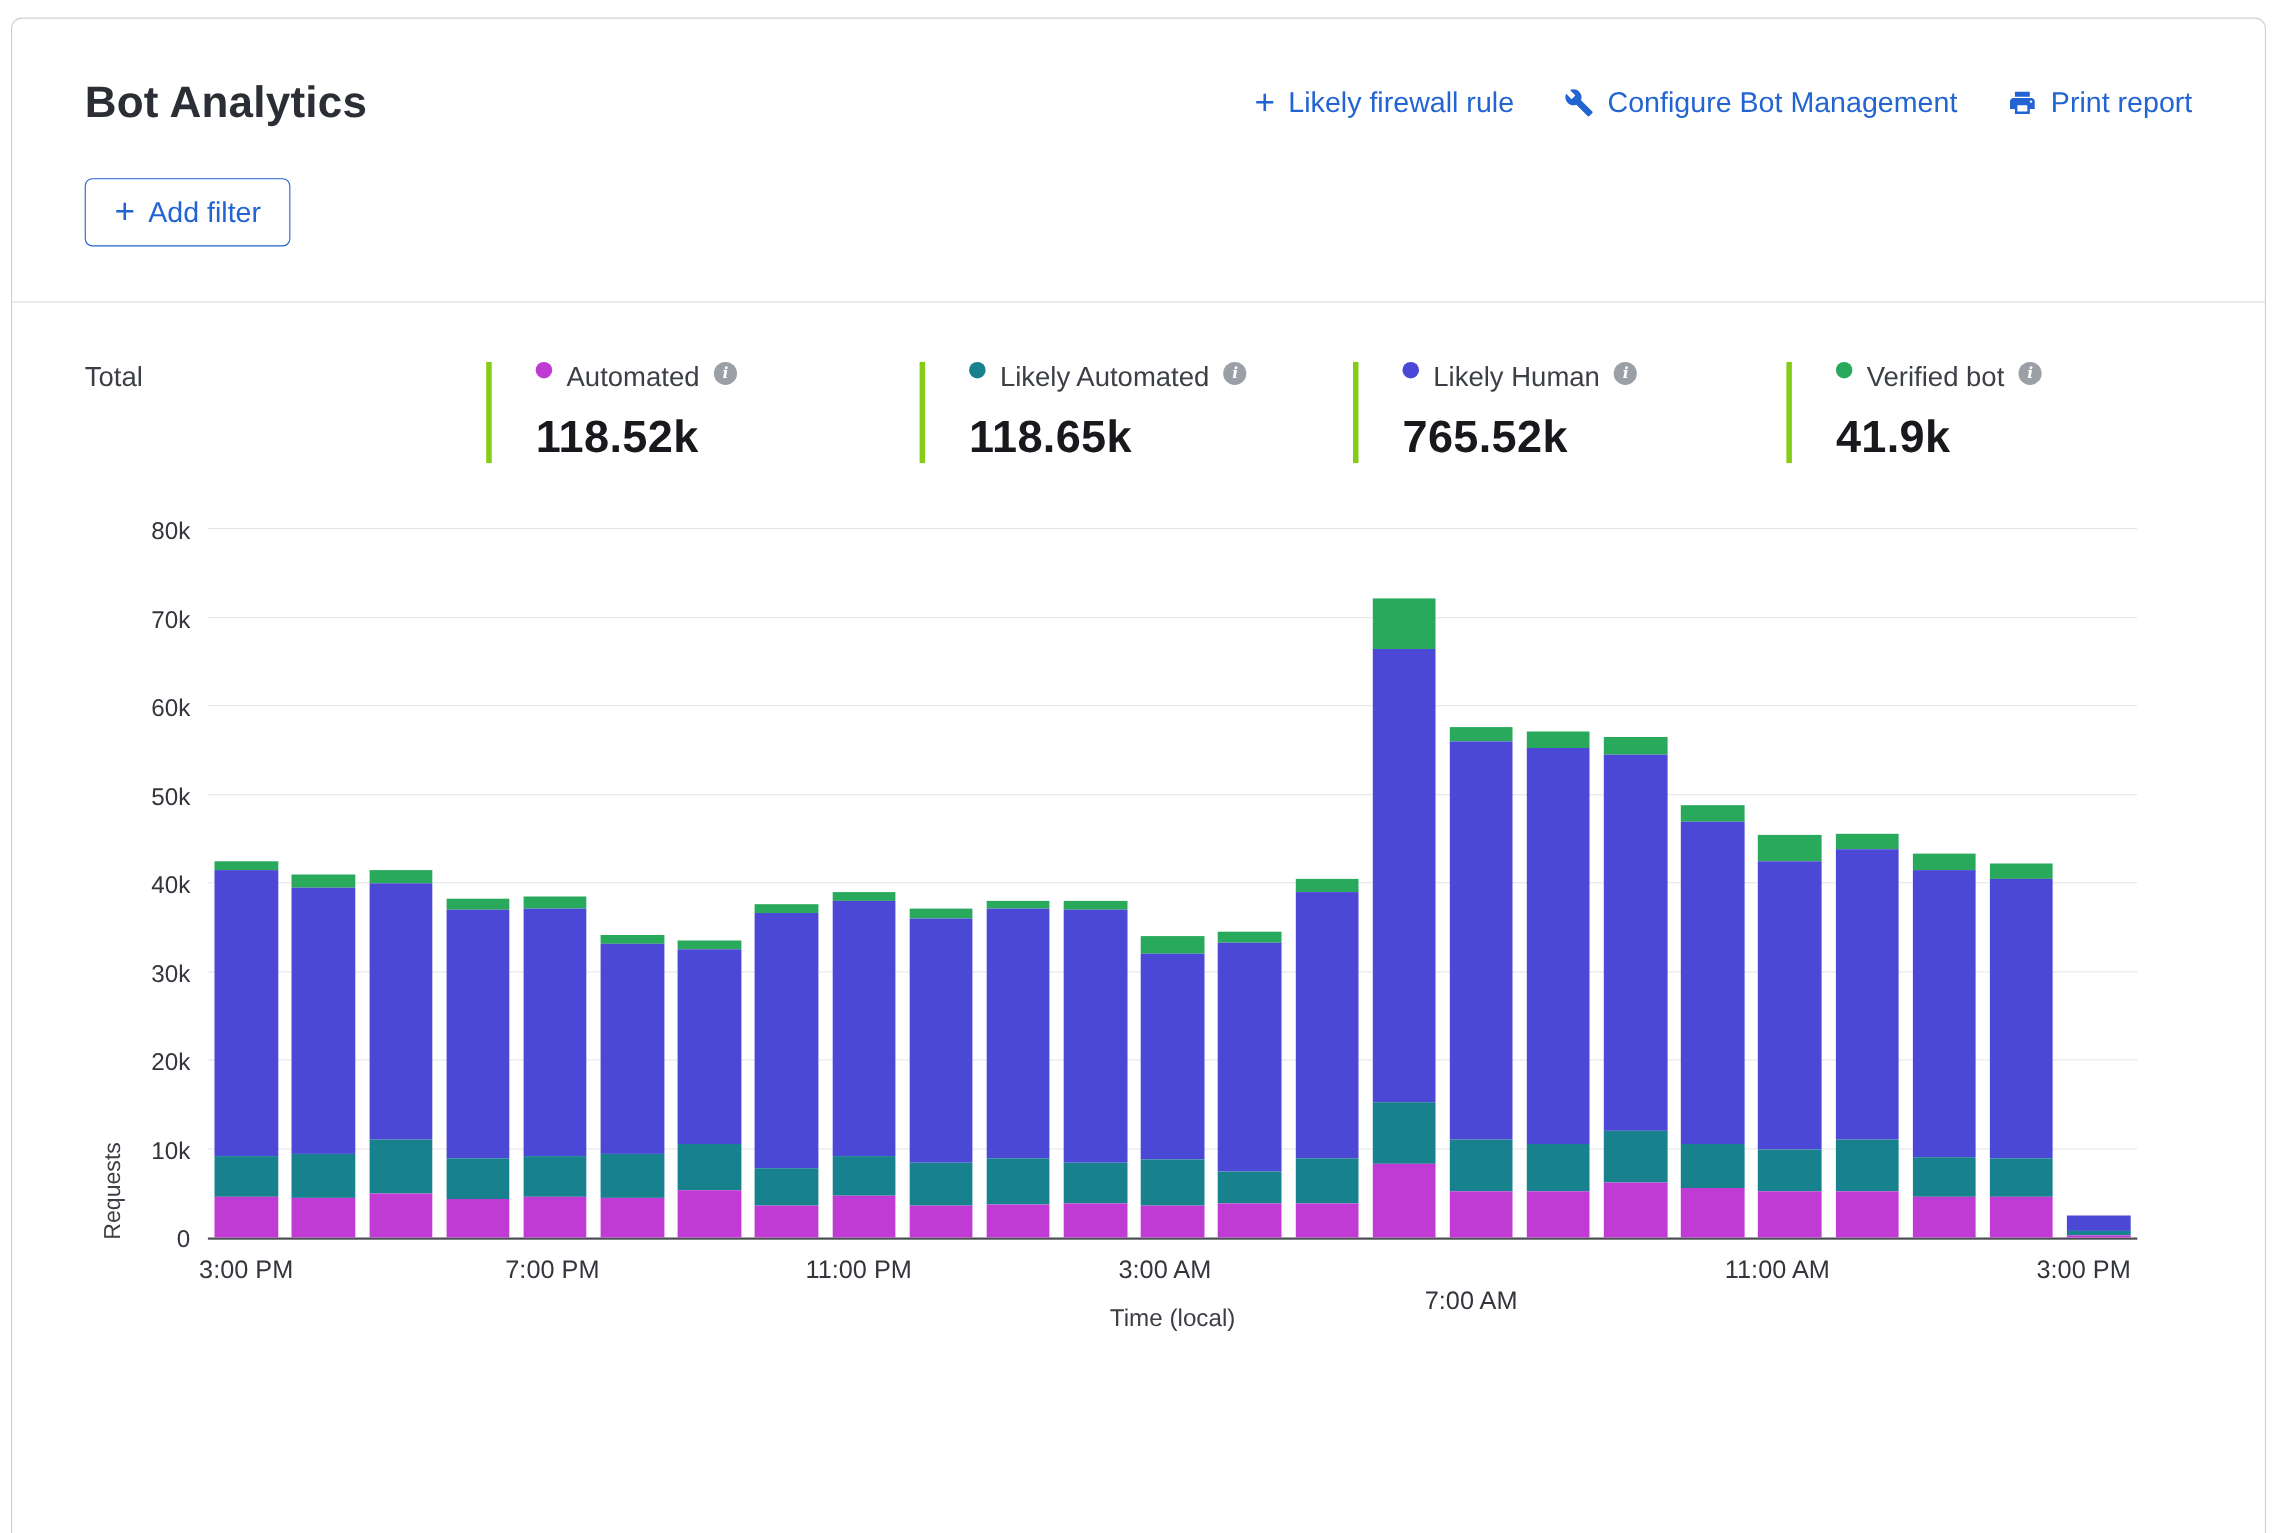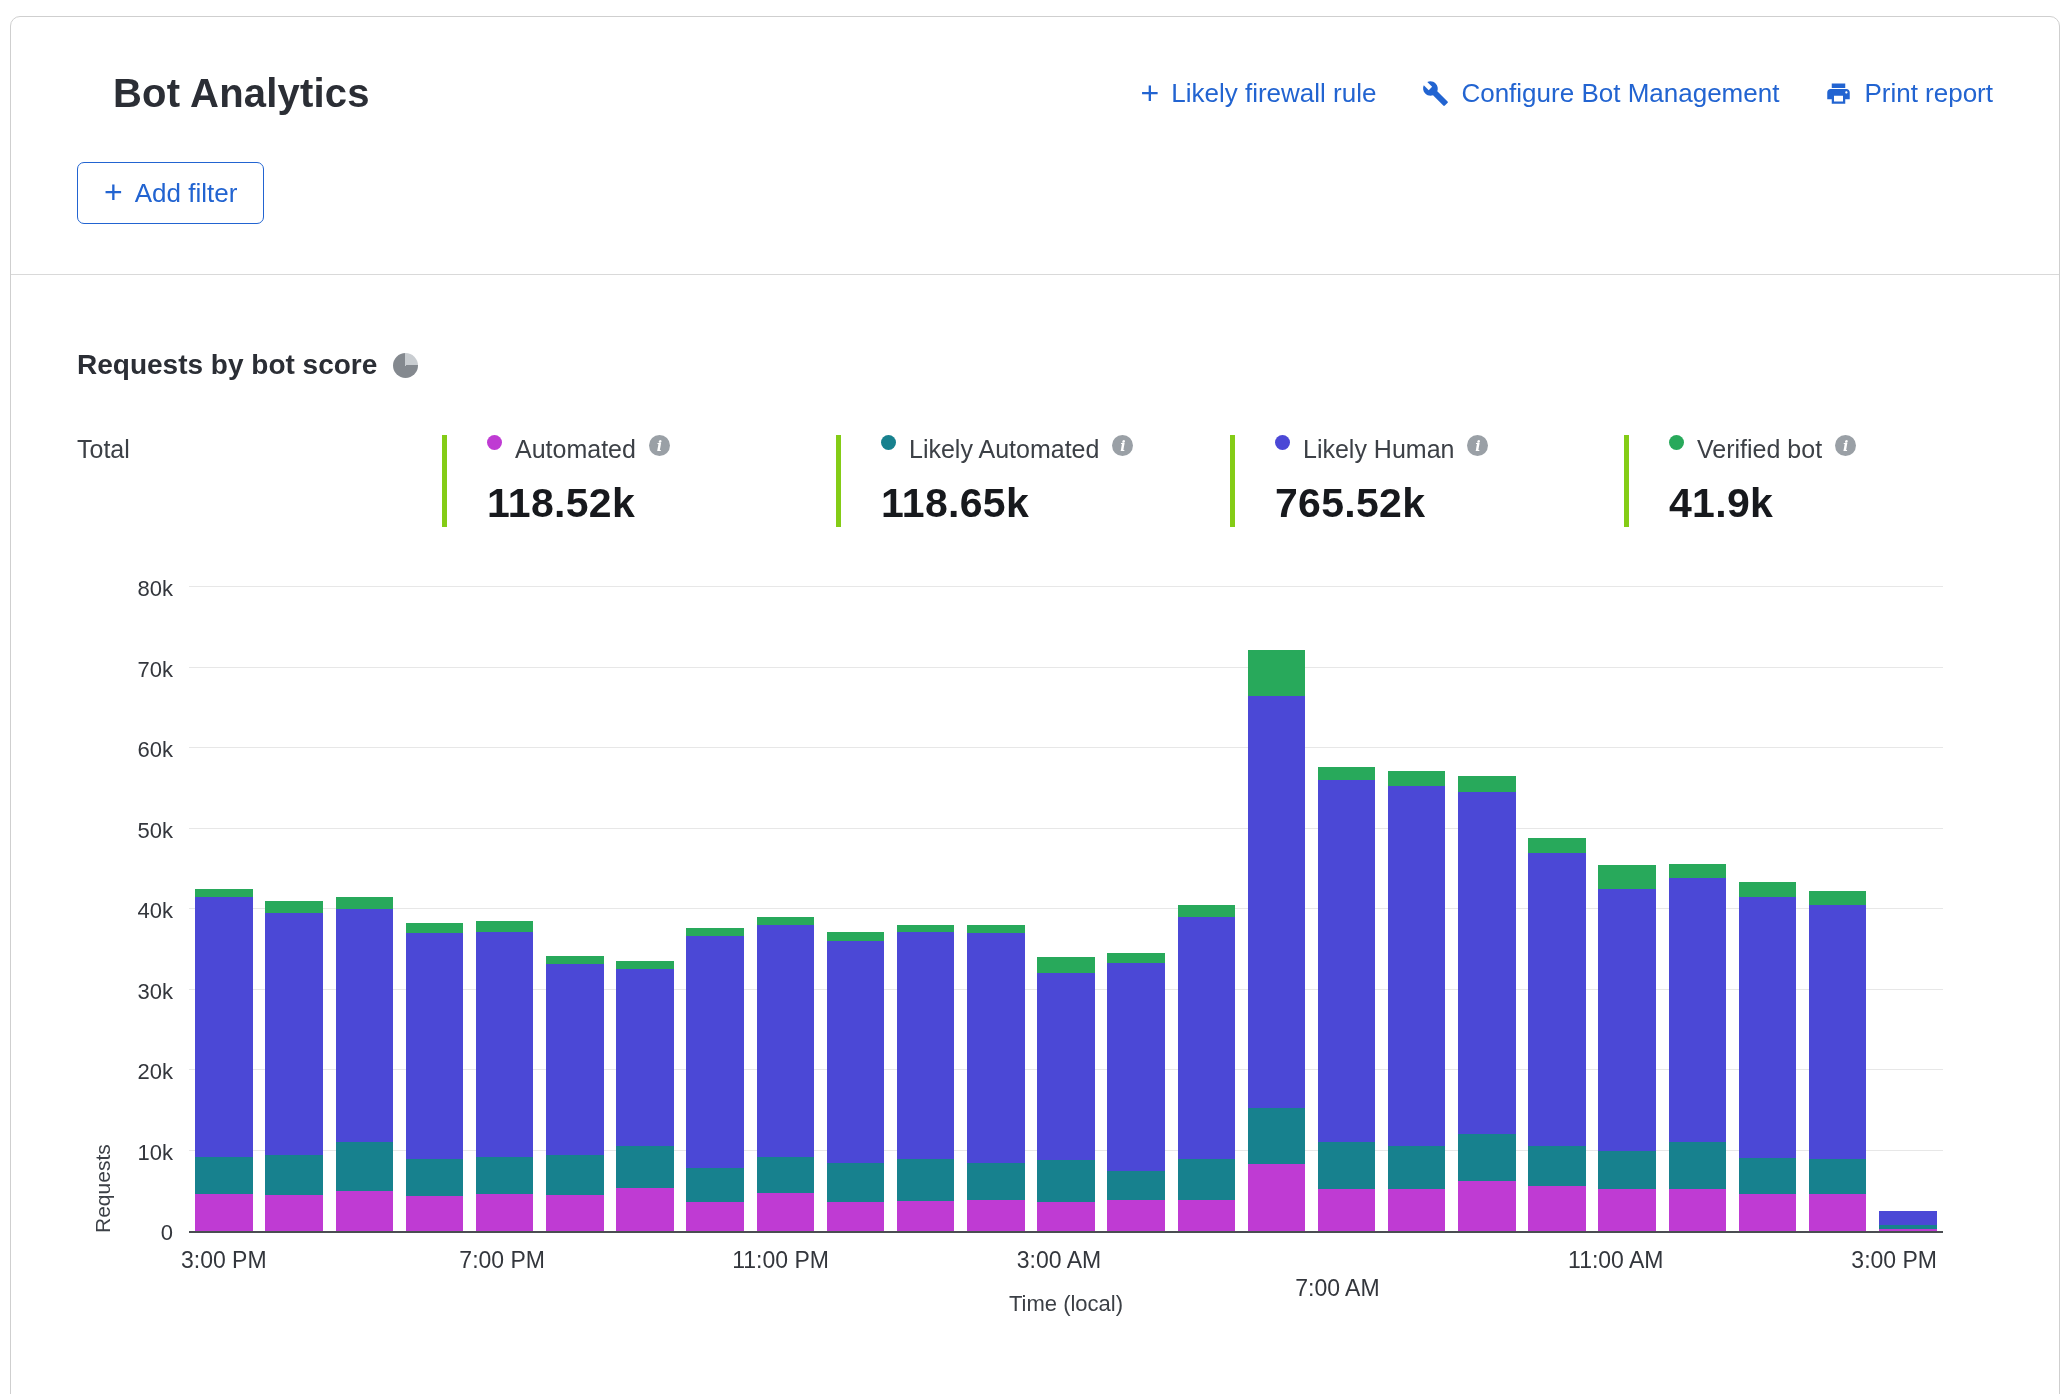--- a/index.html
+++ b/index.html
@@ -3,21 +3,21 @@
 <meta charset="utf-8">
 <style>
   :root{ --blue:#2264d1; }
   *{ box-sizing:border-box; margin:0; padding:0; }
   html,body{ width:2070px; height:1394px; }
   body{ font-family:"Liberation Sans","DejaVu Sans",sans-serif; background:#fff; color:#24272e; }
   .page{ position:relative; width:2070px; height:1394px; overflow:hidden; background:#fff; }
   .card{ position:absolute; top:16px; left:10px; right:10px; bottom:-24px; border:1px solid #cfcfcf; border-radius:10px; background:#fff; }
 
   .card-header{ padding:54px 66px 50px; border-bottom:1px solid #d9d9d9; }
-  .header-row{ display:flex; justify-content:space-between; align-items:center;margin-left:36px; }
+  .header-row{ display:flex; justify-content:space-between; align-items:center; }
   h1{ font-size:40px; font-weight:700; color:#2b2e35; letter-spacing:.2px; }
   .actions{ display:flex; align-items:center; gap:46px; }
   .action-link{ display:inline-flex; align-items:center; gap:12px; color:var(--blue); font-size:26px; cursor:pointer; text-decoration:none; }
   .plus-glyph{ font-size:32px; font-weight:500; line-height:1; position:relative; top:-1px; }
   .action-icon{ width:27px; height:27px; flex:0 0 auto; }
 
   .filter-row{ display:flex; justify-content:space-between; align-items:center; margin-top:46px; }
   .add-filter{ display:inline-flex; align-items:center; gap:12px; border:1px solid var(--blue); background:#fff; color:var(--blue); font-size:26px; padding:0 26px; height:62px; border-radius:7px; cursor:pointer; font-family:inherit; }
   .time-select{ width:310px; height:64px; border:1px solid #8f8f8f; border-radius:8px; display:flex; align-items:center; justify-content:space-between; padding:0 22px; font-size:26px; color:#2b2e35; cursor:pointer; background:#fff; }
 
@@ -79,24 +79,20 @@
 
       <div class="filter-row">
         <button class="add-filter">
           <span class="plus-glyph">+</span>
           <span>Add filter</span>
         </button>
       </div>
     </div>
 
     <div class="chart-section">
-      <div class="section-title-row">
-        <h2>Requests by bot score</h2>
-        <span class="pie-icon"></span>
-      </div>
 
       <div class="stats-row">
         <div class="stat-first">
           <div class="stat-label-row">
             <span class="stat-label">Total</span>
           </div>
         </div>
 
       <div class="stat">
             <div class="stat-label-row">

